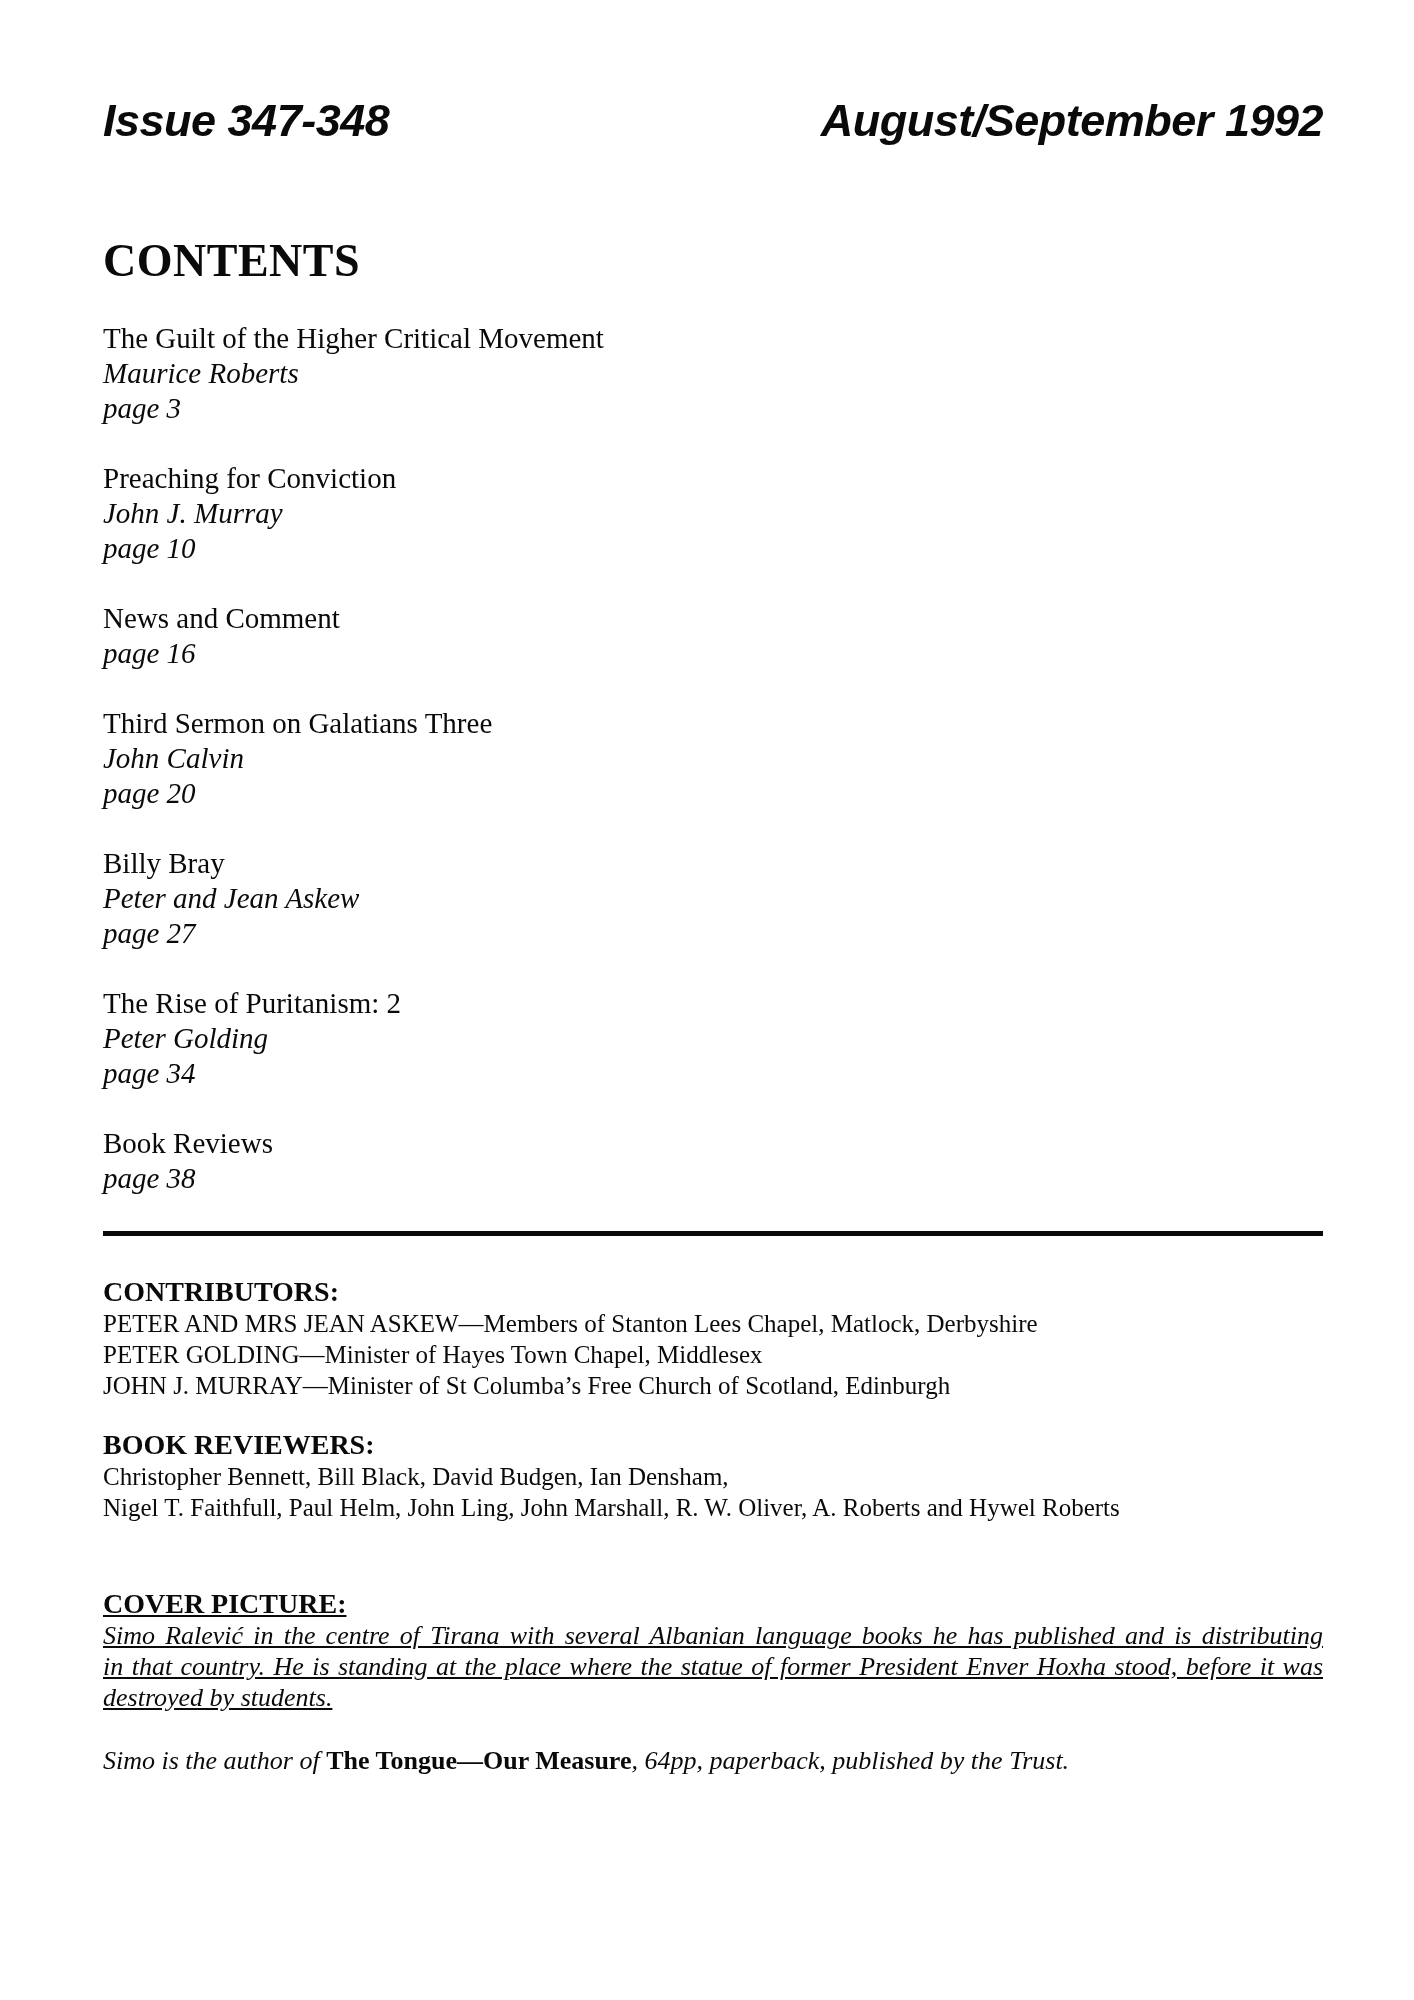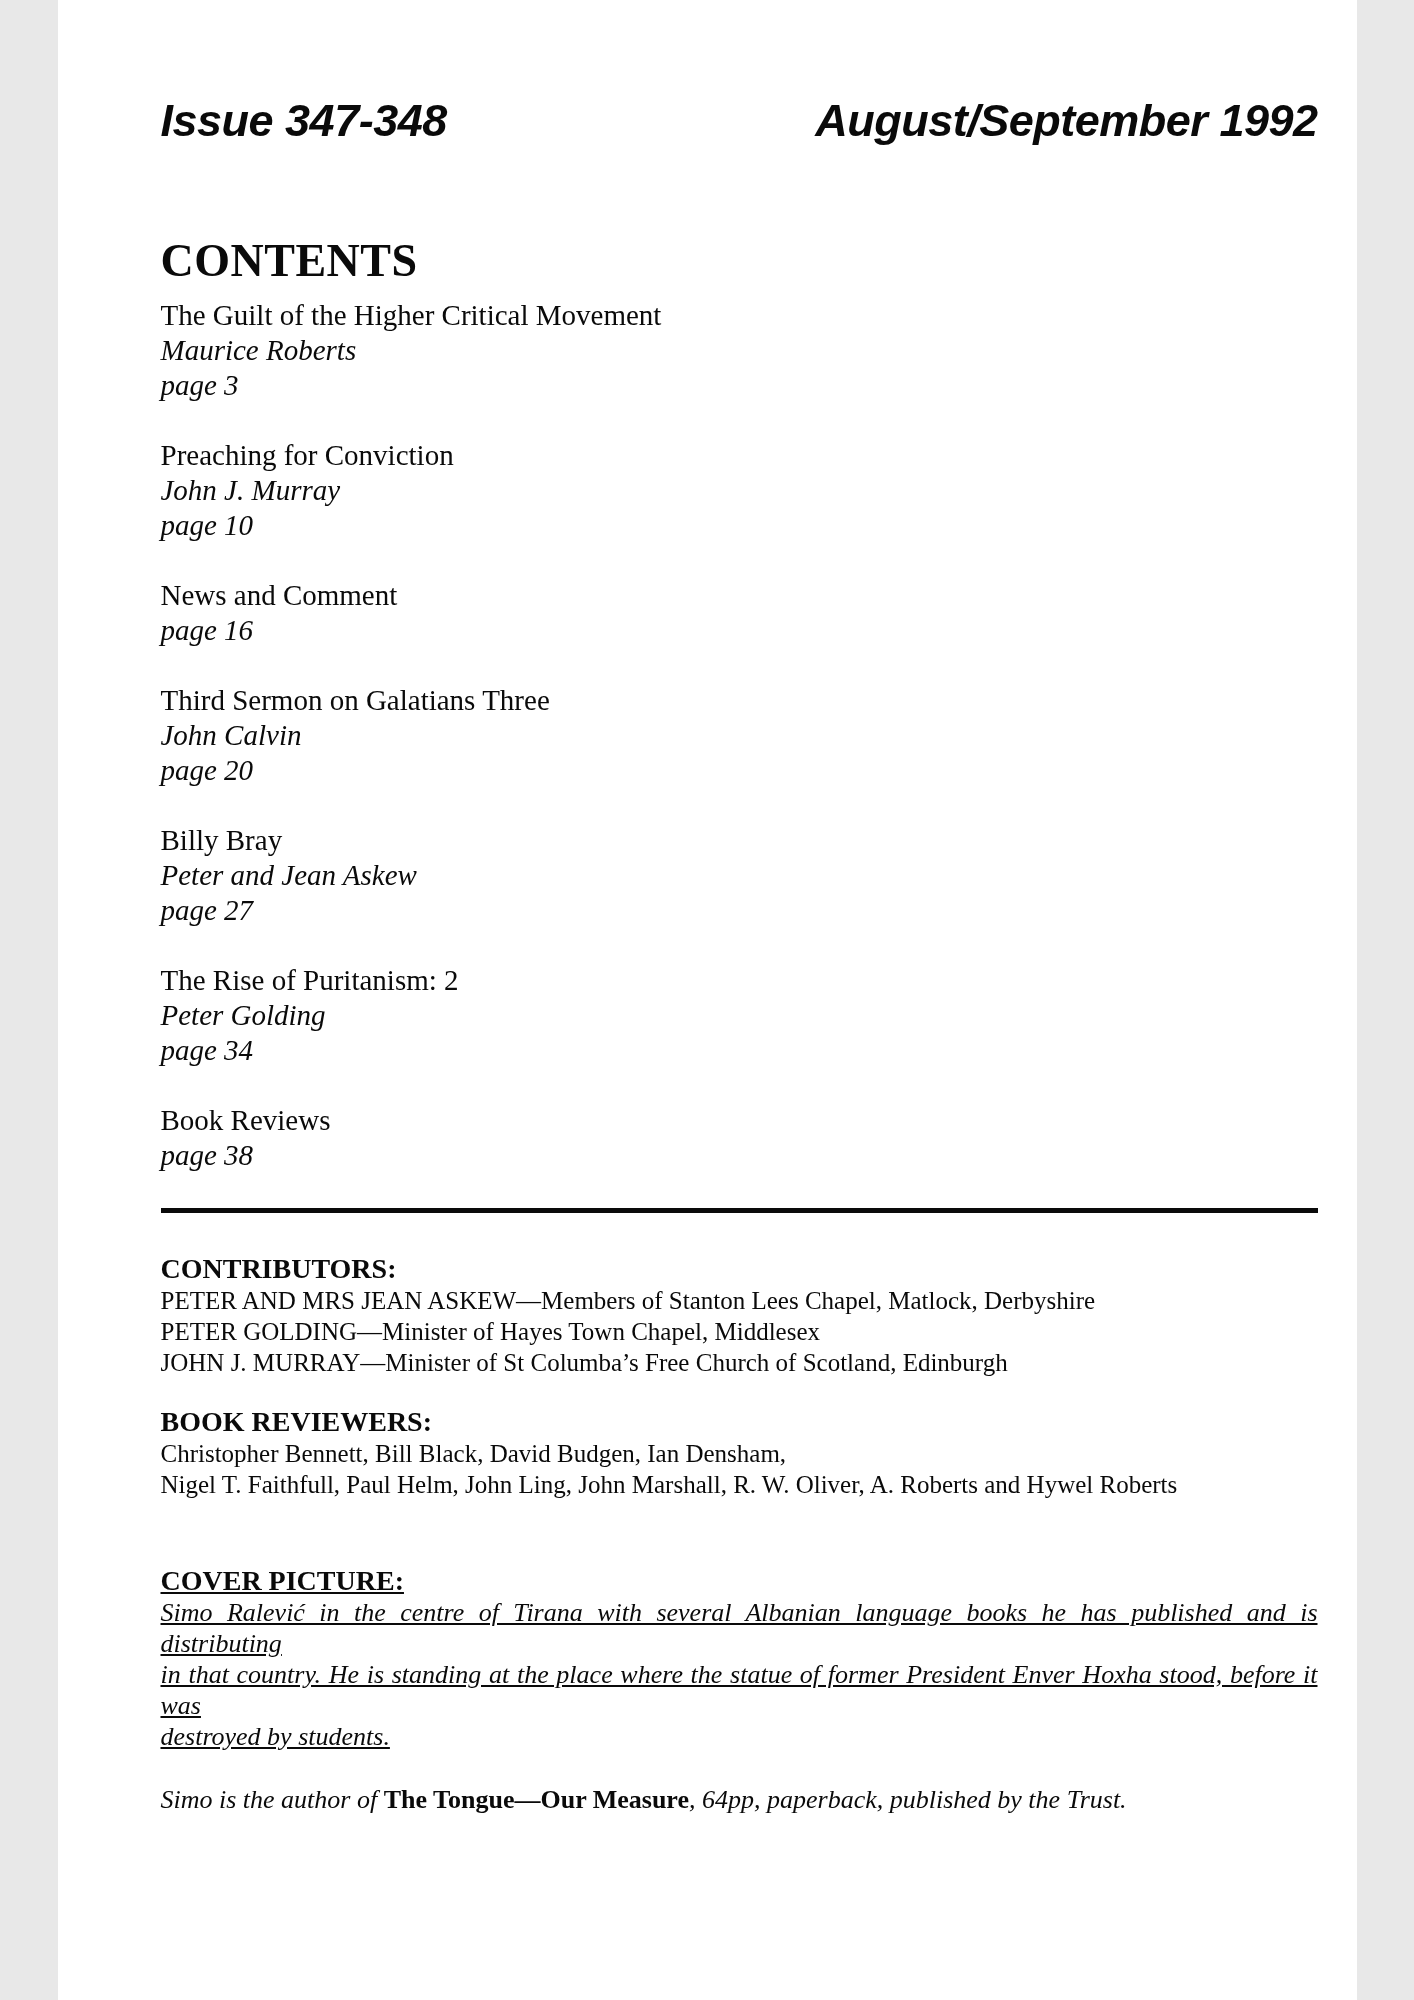--- a/index.html
+++ b/index.html
@@ -2,27 +2,27 @@
 <html><head>
 <meta charset="utf-8">
 <style>
   html, body {
     margin: 0;
     padding: 0;
     background: #e8e8e8;
   }
   .page {
     position: relative;
-    width: 1299px;
+    width: 1414px;
     height: 2000px;
     margin: 0 auto;
     background: #ffffff;
     color: #0a0a0a;
     box-sizing: border-box;
-    padding: 96px 39px 0 103px;
+    padding: 96px 91px 0 103px;
     overflow: hidden;
     font-family: "Liberation Serif", serif;
   }
   
   .masthead {
     display: flex;
     justify-content: space-between;
     align-items: baseline;
     font-family: "Liberation Sans", sans-serif;
     font-weight: 700;
@@ -32,21 +32,21 @@
     letter-spacing: -0.5px;
   }
   
   .contents-heading {
     margin-top: 95px;
     font-weight: 700;
     font-size: 46px;
     line-height: 40px;
     letter-spacing: 0.5px;
   }
-  .entries { margin-top: 17px; }
+  .entries { margin-top: 40px; }
   .entry { margin-bottom: 35px; }
   .entry div {
     font-size: 29px;
     line-height: 35px;
   }
   .entry .entry-author,
   .entry .entry-page {
     font-style: italic;
   }
   

